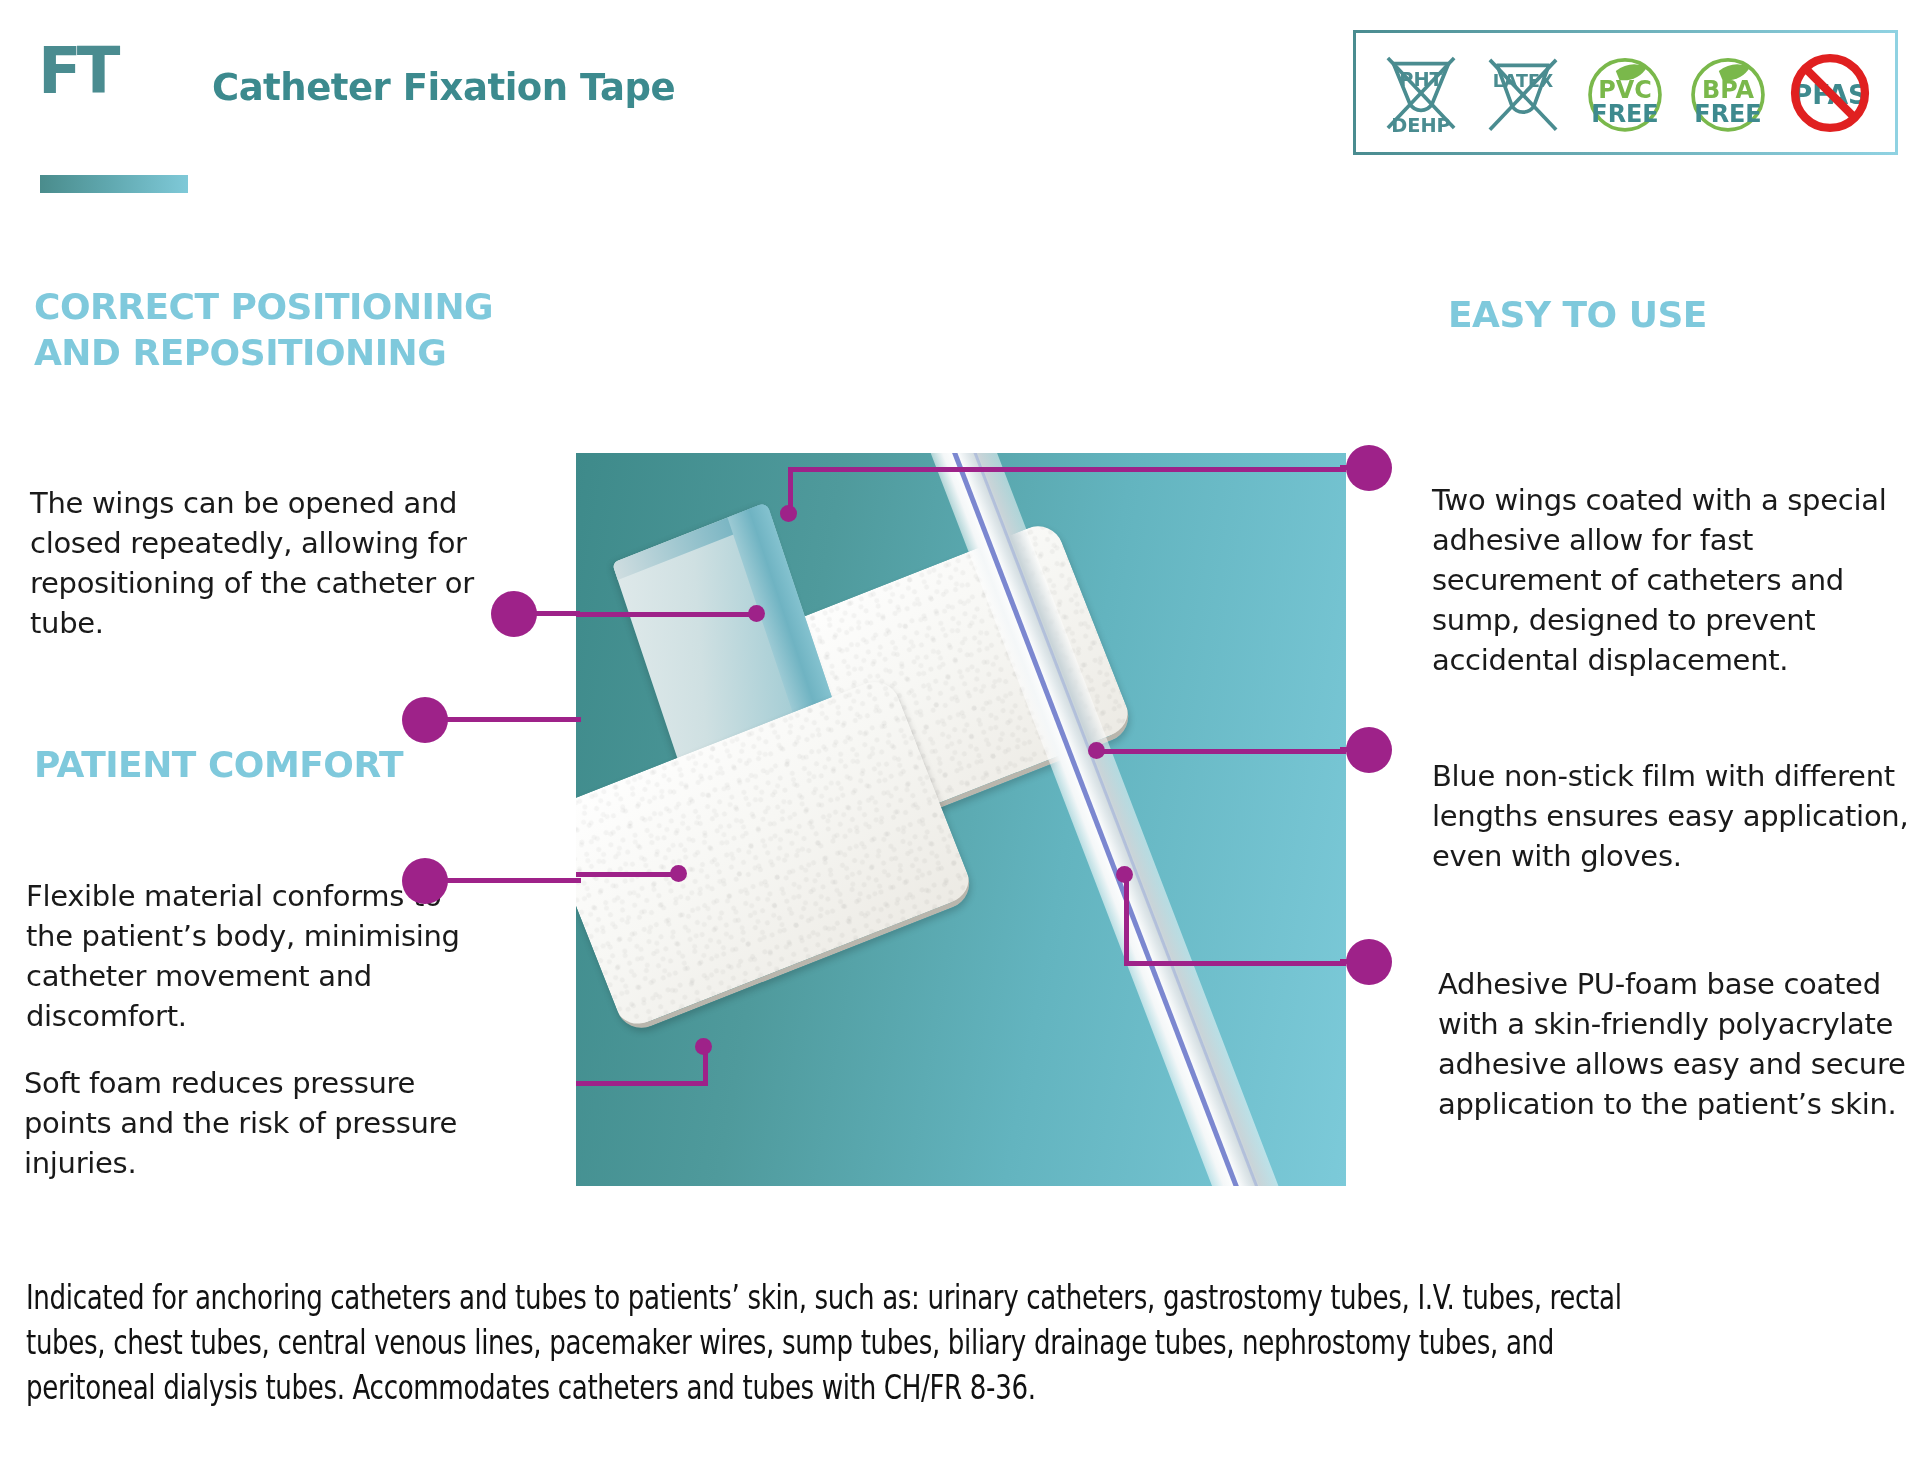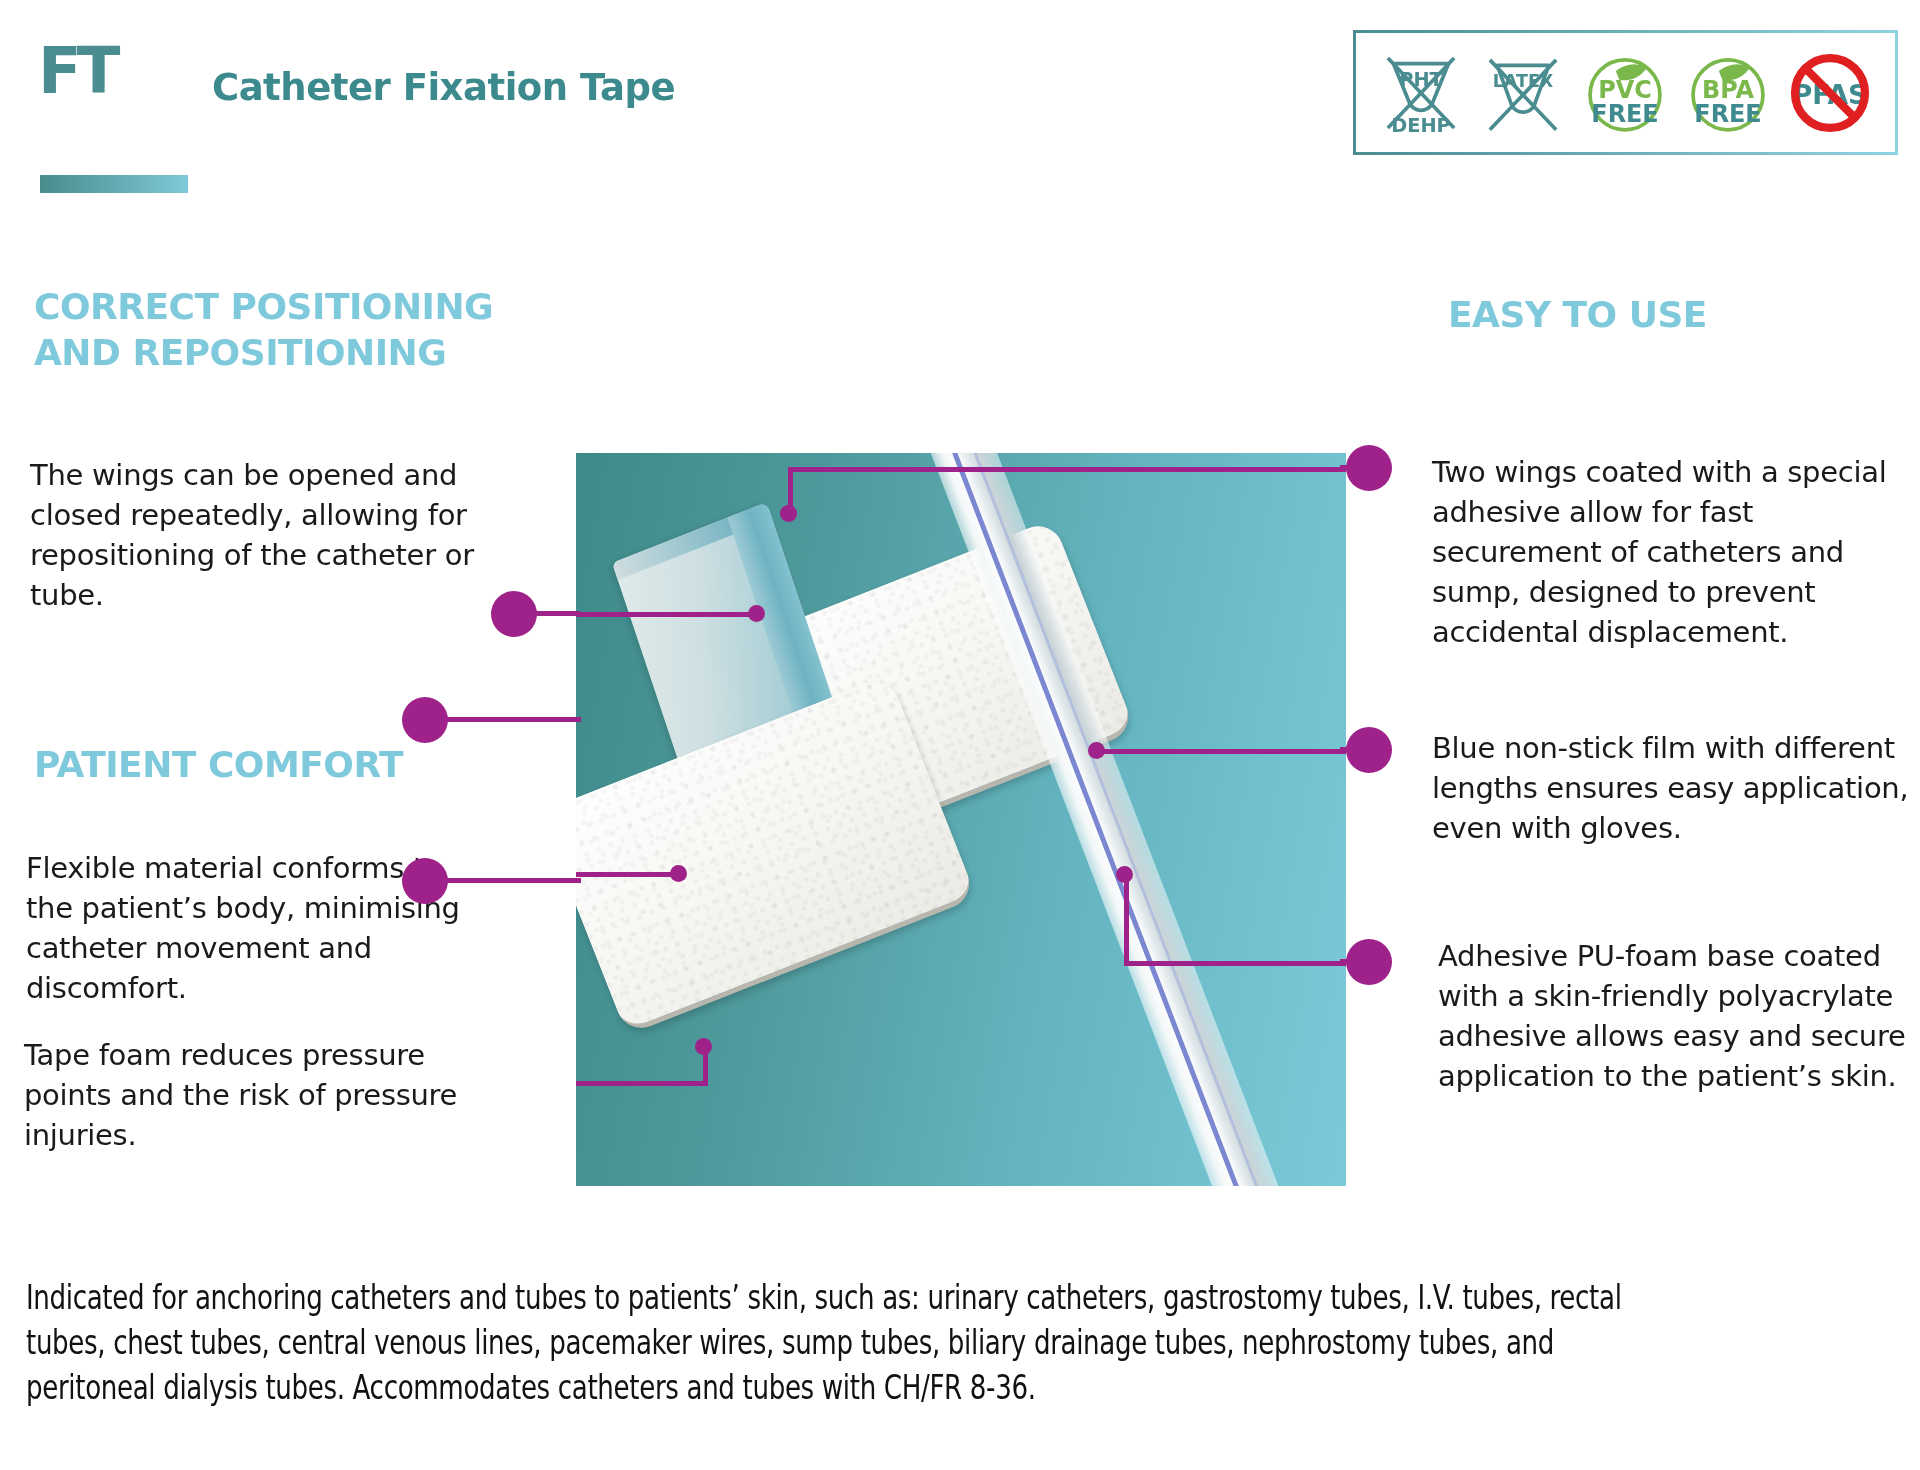--- a/index.html
+++ b/index.html
@@ -69,20 +69,21 @@
   #head-right-1 { left: 1448px; top: 285px; width: 480px; }
 
   
   .body-text {
     position: absolute;
     font-family: "DejaVu Sans", sans-serif;
     font-size: 29px;
     line-height: 40px;
     color: #1a1a1a;
     letter-spacing: -0.3px;
+    margin-top: 28px;
   }
   #txt-l1 { left: 30px; top: 455px; width: 470px; }
   #txt-l2 { left: 26px; top: 848px; width: 470px; }
   #txt-l3 { left: 24px; top: 1035px; width: 470px; }
   #txt-r1 { left: 1432px; top: 452px; width: 480px; }
   #txt-r2 { left: 1432px; top: 728px; width: 480px; }
   #txt-r3 { left: 1438px; top: 936px; width: 480px; }
 
   
   .product-panel {
@@ -251,21 +252,21 @@
 
 <div class="sec-head" id="head-left-1" style="white-space:pre-line">CORRECT POSITIONING
 AND REPOSITIONING</div>
 
 <div class="body-text" id="txt-l1">The wings can be opened and closed repeatedly, allowing for repositioning of the catheter or tube.</div>
 
 <div class="sec-head" id="head-left-2" style="white-space:pre-line">PATIENT COMFORT</div>
 
 <div class="body-text" id="txt-l2">Flexible material conforms to the patient’s body, minimising catheter movement and discomfort.</div>
 
-<div class="body-text" id="txt-l3">Tape foam reduces pressure points and the risk of pressure injuries.</div>
+<div class="body-text" id="txt-l3">Soft foam reduces pressure points and the risk of pressure injuries.</div>
 
 <div class="sec-head" id="head-right-1">EASY TO USE</div>
 
 <div class="body-text" id="txt-r1">Two wings coated with a special adhesive allow for fast securement of catheters and sump, designed to prevent accidental displacement.</div>
 
 <div class="body-text" id="txt-r2">Blue non-stick film with different lengths ensures easy application, even with gloves.</div>
 
 <div class="body-text" id="txt-r3">Adhesive PU-foam base coated with a skin-friendly polyacrylate adhesive allows easy and secure application to the patient’s skin.</div>
 
 <div class="product-panel">

